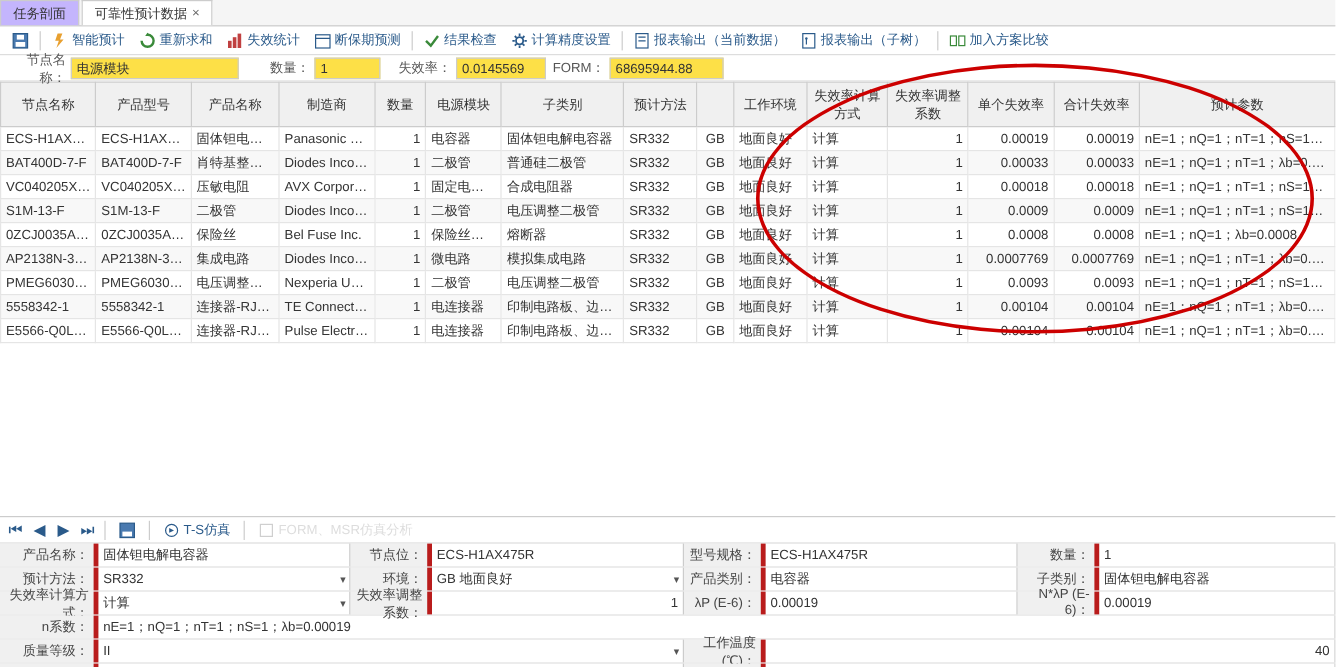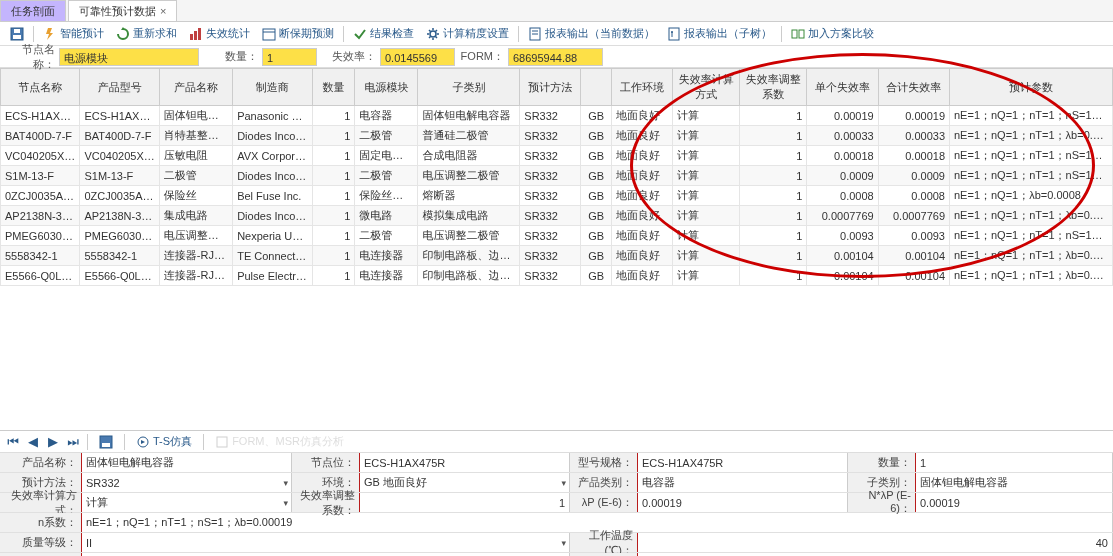--- a/index.html
+++ b/index.html
@@ -34,21 +34,21 @@
 
 .oval { position: absolute; border: 3px solid #c00; border-radius: 50%; pointer-events: none; }
 
 
 .dtoolbar { display: flex; align-items: center; padding: 2px 5px; border-bottom: 1px solid #ddd; gap: 4px; height: 22px; }
 .navbtn { width: 16px; height: 16px; display: inline-flex; align-items: center; justify-content: center; cursor: pointer; color: #2a5a8a; font-size: 13px; }
 
 
 .detail { padding: 0; }
 .drow { display: flex; border-bottom: 1px solid #e0e0e0; height: 20px; }
-.dlab { background: #f0f0f0; border-right: 1px solid #b91c1c; padding: 2px 4px; text-align: right; color: #444; display: flex; align-items: center; justify-content: flex-end; }
+.dlab { background: #f0f0f0; border-right: 4px solid #b91c1c; padding: 2px 4px; text-align: right; color: #444; display: flex; align-items: center; justify-content: flex-end; }
 .dval { border-right: 1px solid #ccc; padding: 2px 4px; display: flex; align-items: center; position: relative; }
 .dval.dd::after { content: "▾"; position: absolute; right: 3px; color: #555; font-size: 9px; }
 
 svg.ico-svg { width: 14px; height: 14px; }
 </style>
 </head>
 <body>
 
 <div class="tabs">
   <div class="tab">

